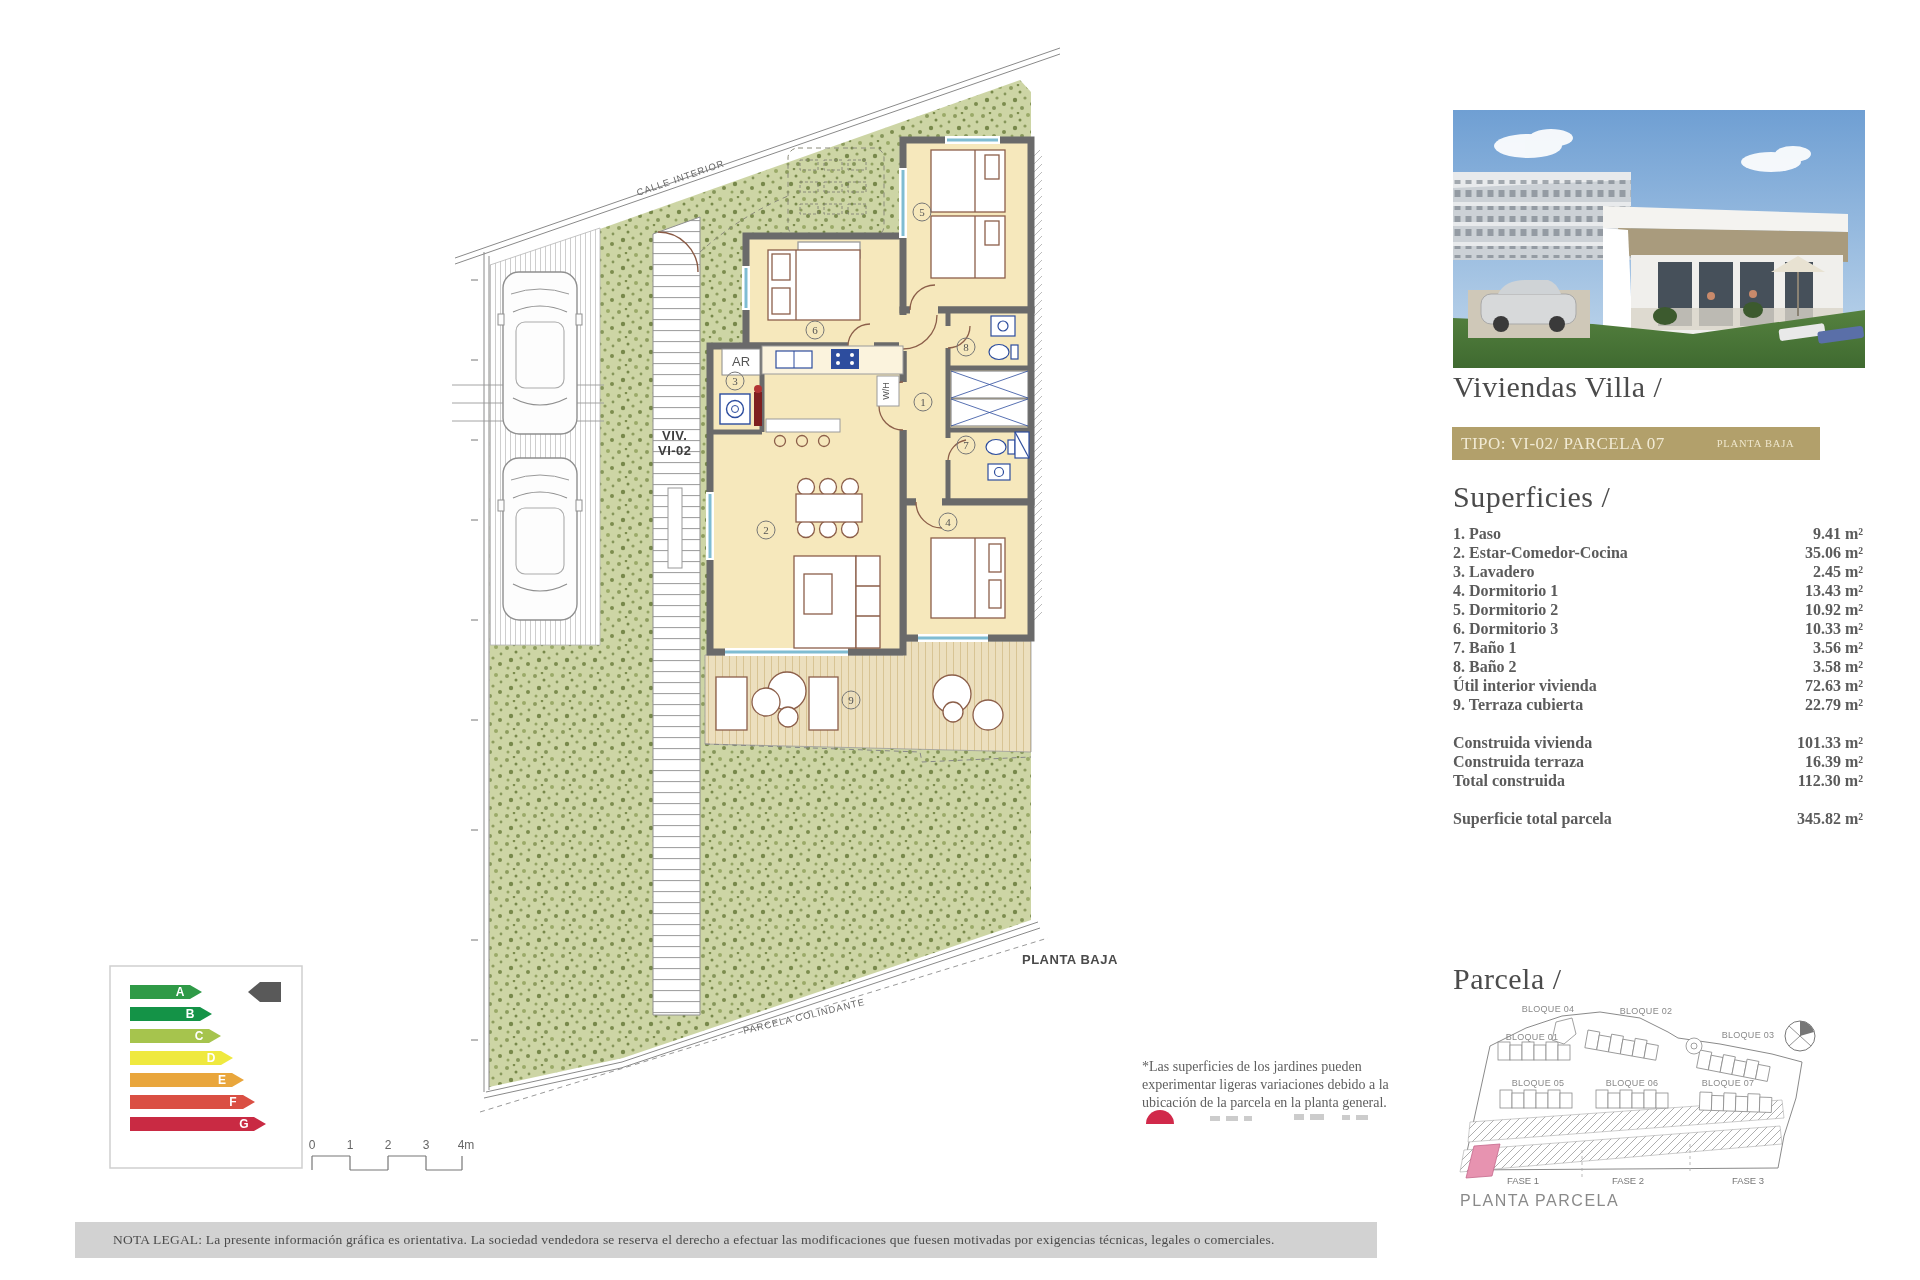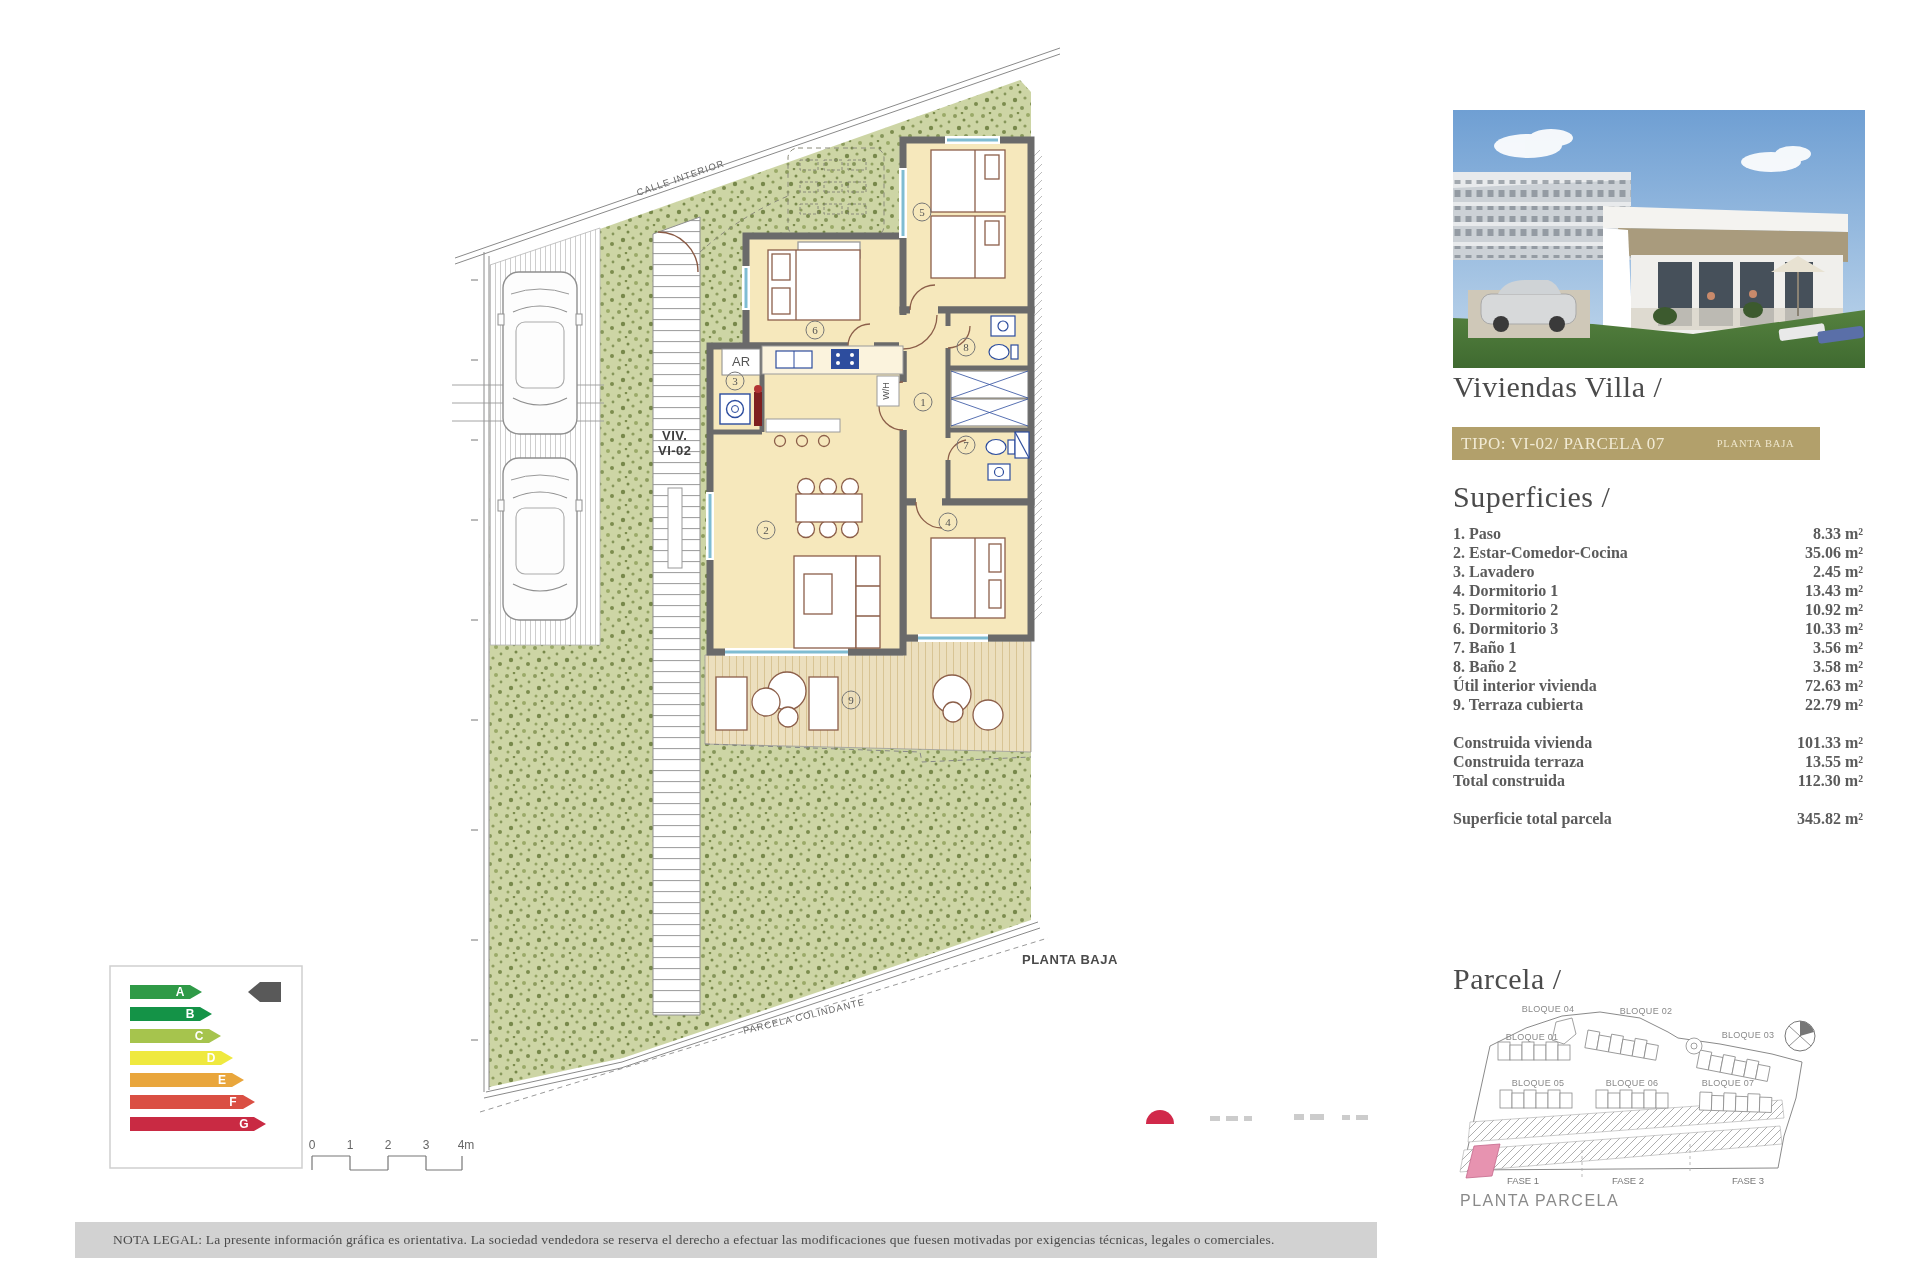--- a/index.html
+++ b/index.html
@@ -489,21 +489,21 @@
 <div class="abs tipobar">
   <span class="l">TIPO: VI-02/ PARCELA 07</span>
   <span class="r">PLANTA BAJA</span>
 </div>
 
 <div class="abs suphead">Superficies /</div>
 
 <div class="abs suptable">
   <div class="sup-row">
         <span>1. Paso</span>
-        <span>8.33 m²</span>
+        <span>9.41 m²</span>
       </div>
   <div class="sup-row">
         <span>2. Estar-Comedor-Cocina</span>
         <span>35.06 m²</span>
       </div>
   <div class="sup-row">
         <span>3. Lavadero</span>
         <span>2.45 m²</span>
       </div>
   <div class="sup-row">
@@ -534,34 +534,39 @@
         <span>9. Terraza cubierta</span>
         <span>22.79 m²</span>
       </div>
   <div class="gap18"></div>
   <div class="sup-row">
         <span>Construida vivienda</span>
         <span>101.33 m²</span>
       </div>
   <div class="sup-row">
         <span>Construida terraza</span>
-        <span>13.55 m²</span>
+        <span>16.39 m²</span>
       </div>
   <div class="sup-row">
         <span>Total construida</span>
         <span>112.30 m²</span>
       </div>
   <div class="gap18"></div>
   <div class="sup-row">
         <span>Superficie total parcela</span>
         <span>345.82 m²</span>
       </div>
 </div>
 
 <div class="abs parhead">Parcela /</div>
 <div class="abs plparc">PLANTA PARCELA</div>
 
+<div class="abs gnote">
+  <div>*Las superficies de los jardines pueden</div>
+  <div>experimentar ligeras variaciones debido a la</div>
+  <div>ubicación de la parcela en la planta general.</div>
+</div>
 
 <div class="abs legalbar">
   <div>NOTA LEGAL: La presente información gráfica es orientativa. La sociedad vendedora se reserva el derecho a efectuar las modificaciones que fuesen motivadas por exigencias técnicas, legales o comerciales.</div>
 </div>
 
 </div>
 
 </body></html>

